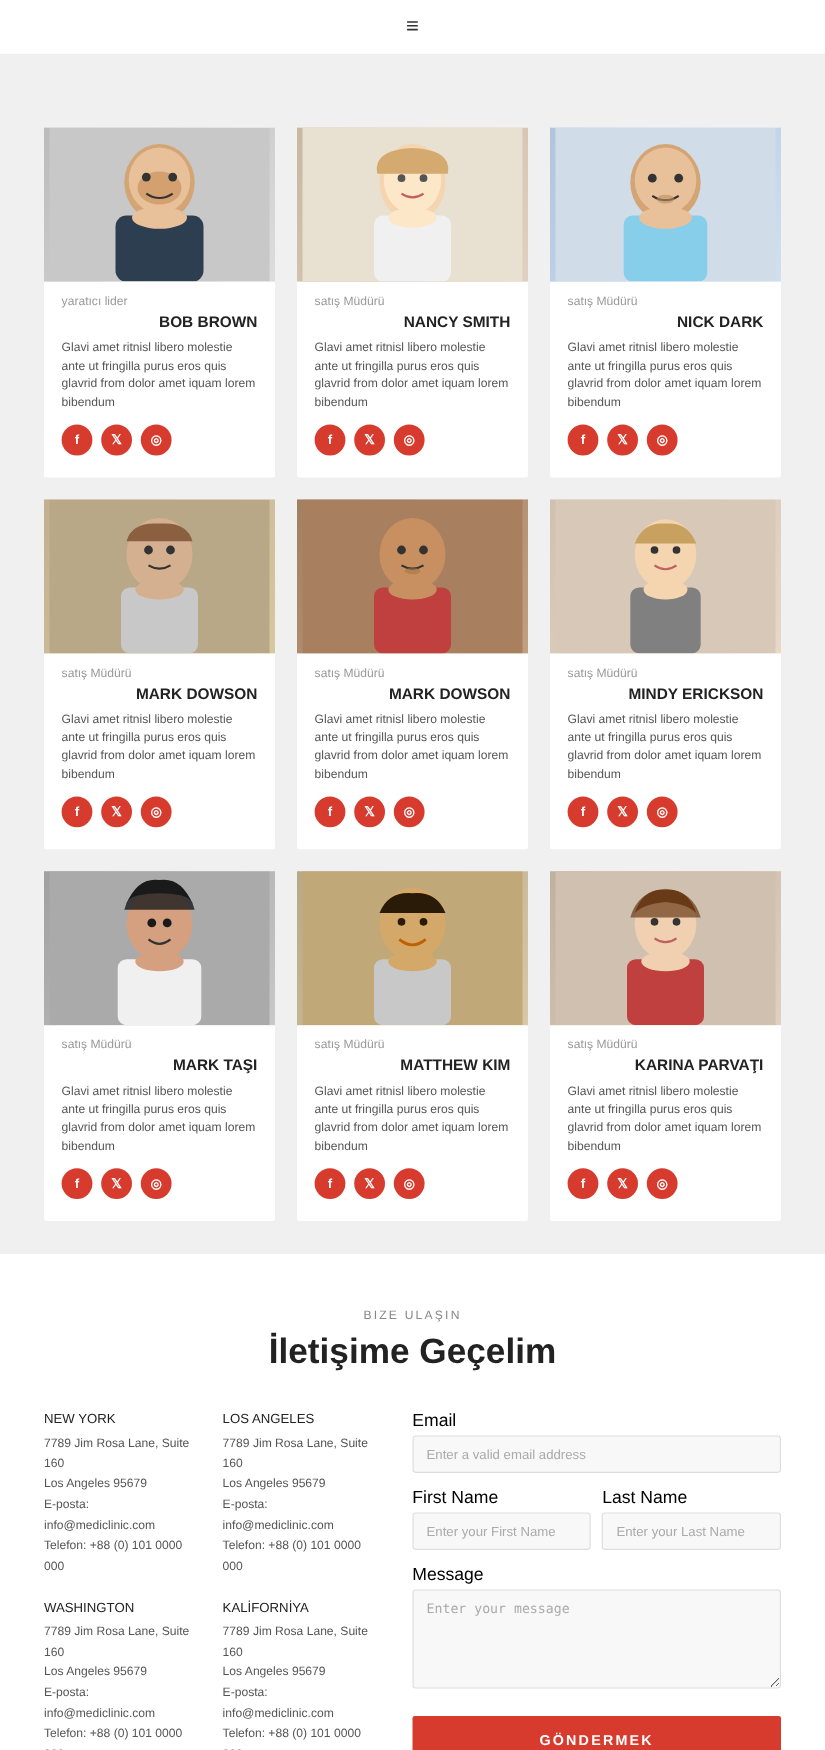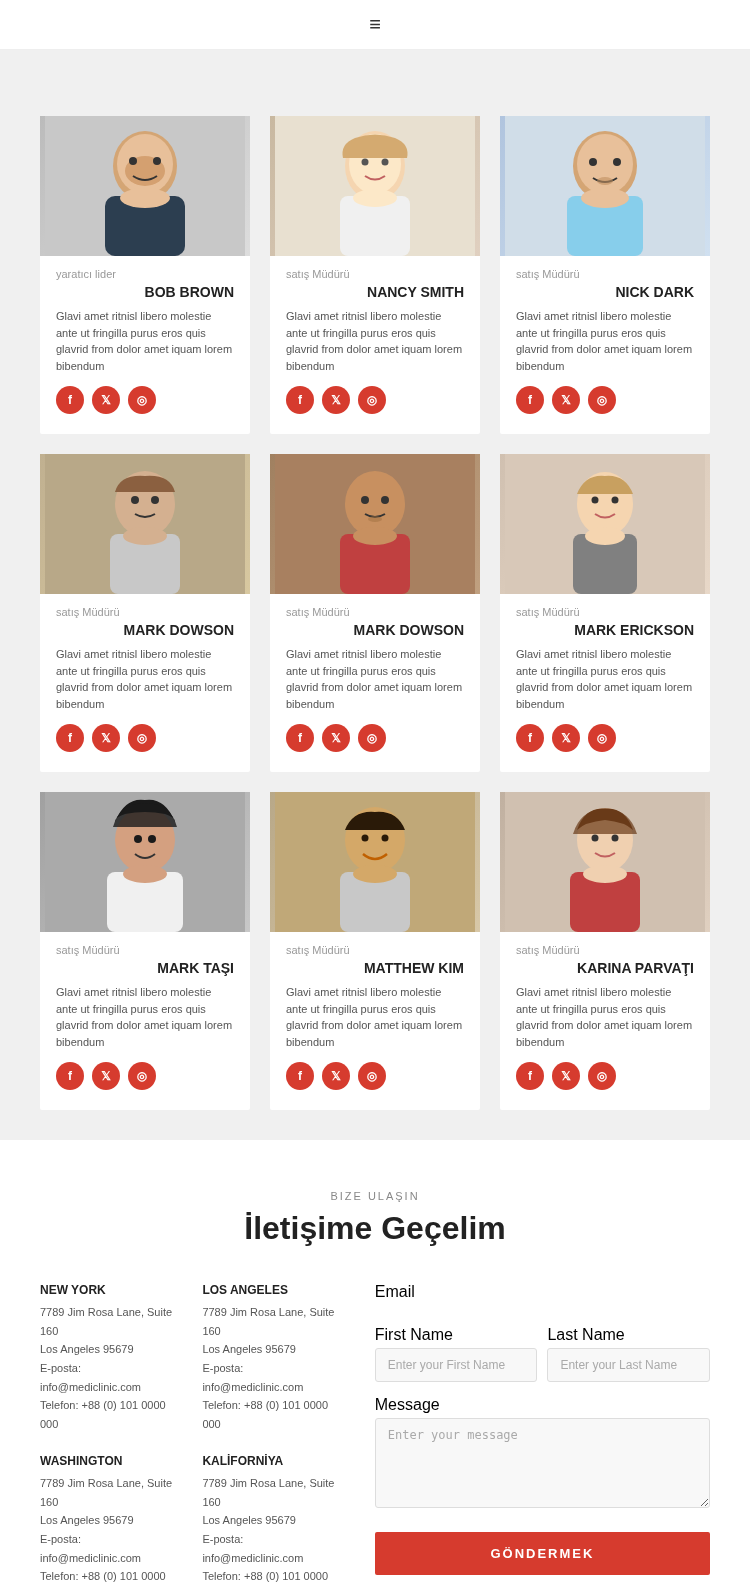--- a/index.html
+++ b/index.html
@@ -110,21 +110,21 @@
       flex: 1;
     }
     .addr-grid {
       display: grid;
       grid-template-columns: 1fr 1fr;
       gap: 20px;
     }
     .addr-block { }
     .addr-city {
       font-size: 12px;
-      font-weight: bold;
+      font-weight: normal;
       color: #222;
       margin-bottom: 6px;
       text-transform: uppercase;
     }
     .addr-text {
       font-size: 11px;
       color: #555;
       line-height: 1.7;
     }
 
@@ -146,21 +146,21 @@
       font-size: 12px;
       color: #333;
       background: #f8f8f8;
       outline: none;
     }
     .form-input::placeholder { color: #aaa; }
     .form-row {
       display: flex;
       gap: 10px;
     }
-    .form-row .form-group { flex: 1; margin-top: 11px; }
+    .form-row .form-group { flex: 1; }
     .form-textarea {
       width: 100%;
       padding: 9px 12px;
       border: 1px solid #ddd;
       border-radius: 3px;
       font-size: 12px;
       color: #333;
       background: #f8f8f8;
       height: 90px;
       resize: vertical;
@@ -335,21 +335,21 @@
       <path d="M72 40 Q80 20 100 22 Q120 20 128 40" fill="#c8a060"></path>
       <rect x="68" y="80" width="64" height="60" rx="8" fill="#808080"></rect>
       <ellipse cx="100" cy="82" rx="20" ry="9" fill="#f5d5b0"></ellipse>
       <circle cx="90" cy="46" r="3.5" fill="#333"></circle>
       <circle cx="110" cy="46" r="3.5" fill="#333"></circle>
       <path d="M90 60 Q100 67 110 60" stroke="#c06060" stroke-width="2" fill="none"></path>
     </svg>
         </div>
         <div class="team-card-body">
           <div class="team-role">satış Müdürü</div>
-          <div class="team-name">MARK ERICKSON</div>
+          <div class="team-name">MINDY ERICKSON</div>
           <div class="team-desc">Glavi amet ritnisl libero molestie ante ut fringilla purus eros quis glavrid from dolor amet iquam lorem bibendum</div>
           <div class="team-socials">
             <div class="social-icon">f</div>
             <div class="social-icon">𝕏</div>
             <div class="social-icon">◎</div>
           </div>
         </div>
       </div>
       <div class="team-card">
         <div class="team-card-img avatar-nancy">
@@ -450,20 +450,21 @@
           </div>
           <div class="addr-block">
             <div class="addr-city">KALİFORNİYA</div>
             <div class="addr-text">7789 Jim Rosa Lane, Suite 160<br>Los Angeles 95679<br>E-posta:<br>info@mediclinic.com<br>Telefon: +88 (0) 101 0000 000</div>
           </div>
         </div>
     </div>
     <div class="contact-form">
       <div class="form-group">
         <label class="form-label">Email</label>
+        <input class="form-input" type="email" placeholder="Enter a valid email address" style="">
       </div>
       <div class="form-row">
         <div class="form-group">
           <label class="form-label">First Name</label>
           <input class="form-input" type="text" placeholder="Enter your First Name" style="">
         </div>
         <div class="form-group">
           <label class="form-label">Last Name</label>
           <input class="form-input" type="text" placeholder="Enter your Last Name" style="">
         </div>

